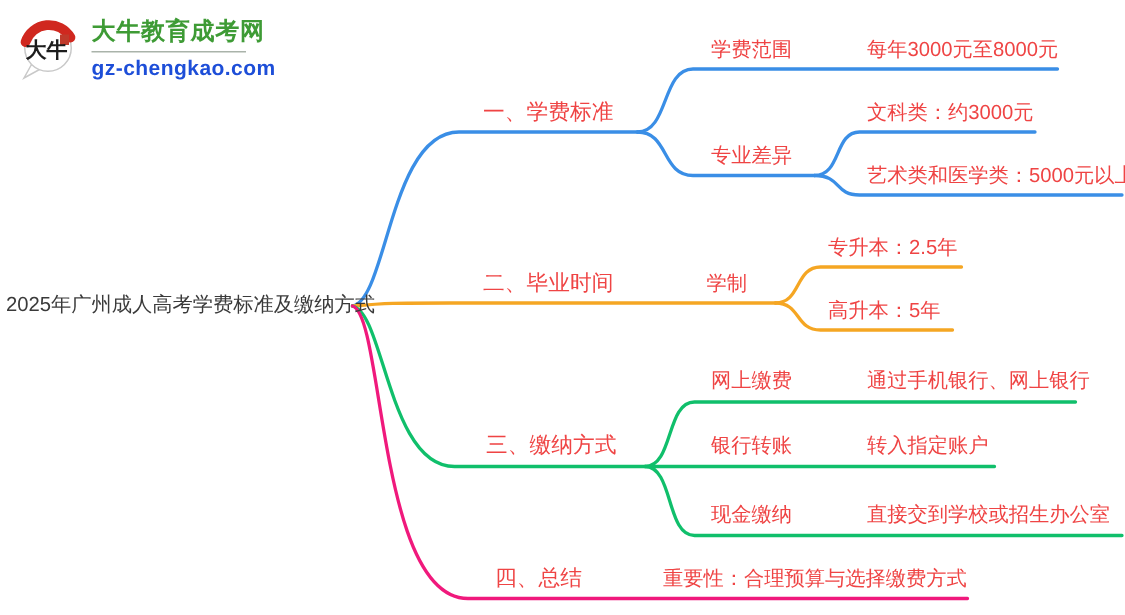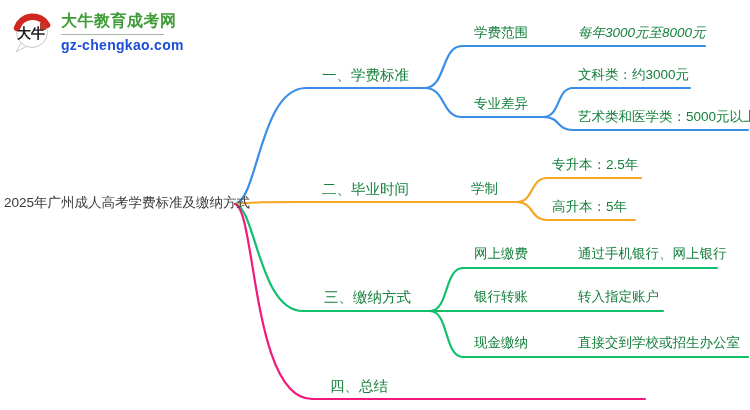--- a/index.html
+++ b/index.html
@@ -2,21 +2,21 @@
 <html><head>
 <meta charset="utf-8">
 <style>
   html,body{margin:0;padding:0;background:#ffffff;}
   #canvas{
     position:relative;width:750px;height:410px;background:#ffffff;overflow:hidden;
     font-family:"Liberation Sans", sans-serif;
   }
   #wires{position:absolute;left:0;top:0;}
   .node{
-    position:absolute;white-space:nowrap;color:#15803d;line-height:1.35;
+    position:absolute;white-space:nowrap;color:#ef4444;line-height:1.35;
   }
   .lv1{font-size:14.5px;}
   .lv2{font-size:13.5px;}
   .center-title{font-size:13.5px;color:#3a3a3a;}
   
   .logo{position:absolute;left:12px;top:9px;display:flex;align-items:center;gap:7px;}
   .logo-title{font-size:16px;font-weight:bold;color:#3e9b35;letter-spacing:.5px;}
   .logo-divider{border-top:1px solid #aab3aa;margin:2px 0 2px 0;width:103px;}
   .logo-url{font-size:14px;font-weight:bold;color:#1d4ed8;letter-spacing:.3px;}
 </style>
@@ -64,33 +64,34 @@
       <div class="logo-title">大牛教育成考网</div>
       <div class="logo-divider"></div>
       <div class="logo-url">gz-chengkao.com</div>
     </div>
   </div>
 
   <div class="node center-title" style="left:4px;top:194px;">2025年广州成人高考学费标准及缴纳方式</div>
 
   <div class="node lv1" style="left:322px;top:66px;font-family:Liberation Serif, serif;">一、学费标准</div>
   <div class="node lv2" style="left:474px;top:24px;">学费范围</div>
-  <div class="node lv2" style="left:578px;top:24px;font-style:italic;">每年3000元至8000元</div>
+  <div class="node lv2" style="left:578px;top:24px;">每年3000元至8000元</div>
   <div class="node lv2" style="left:474px;top:95px;">专业差异</div>
   <div class="node lv2" style="left:578px;top:66px;">文科类：约3000元</div>
   <div class="node lv2" style="left:578px;top:108px;">艺术类和医学类：5000元以上</div>
 
   <div class="node lv1" style="left:322px;top:180px;">二、毕业时间</div>
   <div class="node lv2" style="left:471px;top:180px;">学制</div>
   <div class="node lv2" style="left:552px;top:156px;">专升本：2.5年</div>
   <div class="node lv2" style="left:552px;top:198px;">高升本：5年</div>
 
   <div class="node lv1" style="left:324px;top:288px;">三、缴纳方式</div>
   <div class="node lv2" style="left:474px;top:245px;">网上缴费</div>
   <div class="node lv2" style="left:578px;top:245px;">通过手机银行、网上银行</div>
   <div class="node lv2" style="left:474px;top:288px;">银行转账</div>
   <div class="node lv2" style="left:578px;top:288px;text-align:center;">转入指定账户</div>
   <div class="node lv2" style="left:474px;top:334px;">现金缴纳</div>
   <div class="node lv2" style="left:578px;top:334px;">直接交到学校或招生办公室</div>
 
   <div class="node lv1" style="left:330px;top:377px;">四、总结</div>
+  <div class="node lv2" style="left:442px;top:377px;">重要性：合理预算与选择缴费方式</div>
 
 </div>
 
 </body></html>

